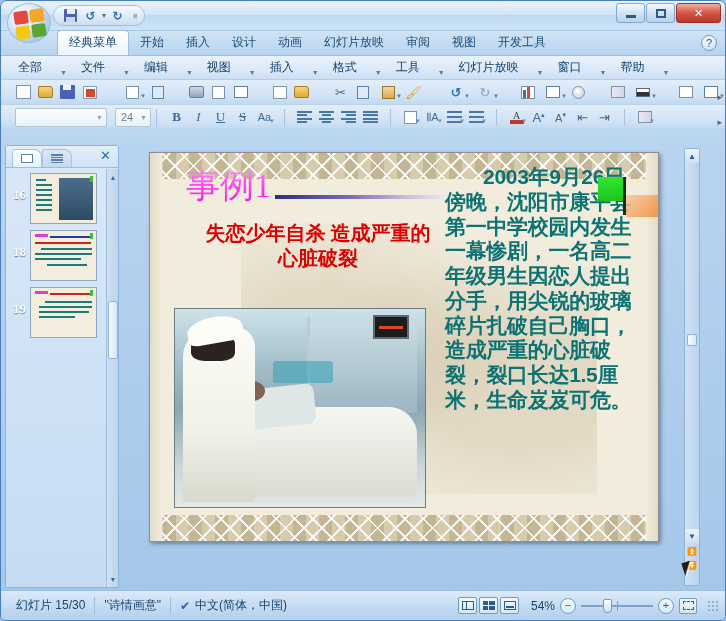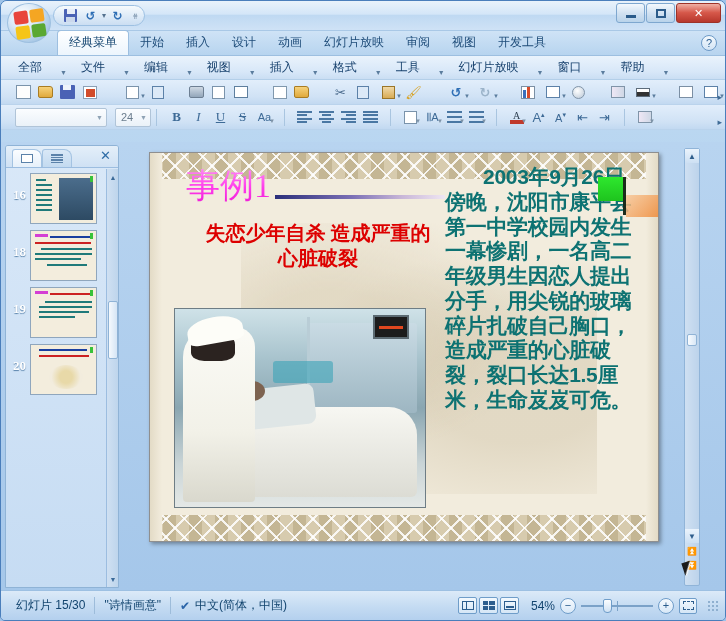--- a/index.html
+++ b/index.html
@@ -792,29 +792,20 @@
             <div class="t-txt t-pink" style="left:4px;top:3px;width:13px;height:3px;"></div>
             <div class="t-txt t-red" style="left:19px;top:5px;width:40px;height:2px;"></div>
             <div class="t-txt" style="left:14px;top:13px;width:47px;"></div>
             <div class="t-txt" style="left:8px;top:18px;width:53px;"></div>
             <div class="t-txt" style="left:8px;top:23px;width:50px;"></div>
             <div class="t-txt" style="left:8px;top:28px;width:36px;"></div>
             <div class="t-green"></div>
           </div>
         </div>
 
-        <div class="thumb-row">
-          <div class="thumb-num">20</div>
-          <div class="thumb">
-            <div class="t-txt t-blue" style="left:8px;top:4px;width:48px;height:2px;"></div>
-            <div class="t-txt t-red" style="left:8px;top:10px;width:50px;"></div>
-            <div class="t-img" style="left:18px;top:20px;width:34px;height:24px;background:radial-gradient(circle,#e8d9a8 30%,#f2ecdd 70%);border-radius:50%;"></div>
-            <div class="t-green"></div>
-          </div>
-        </div>
 
       </div>
 
       <div class="pane-sb">
         <div class="sb-arrow" style="margin-top:2px;">▲</div>
         <div class="sb-thumb"></div>
         <div class="sb-arrow" style="position:absolute;bottom:2px;">▼</div>
       </div>
     </div>
 

